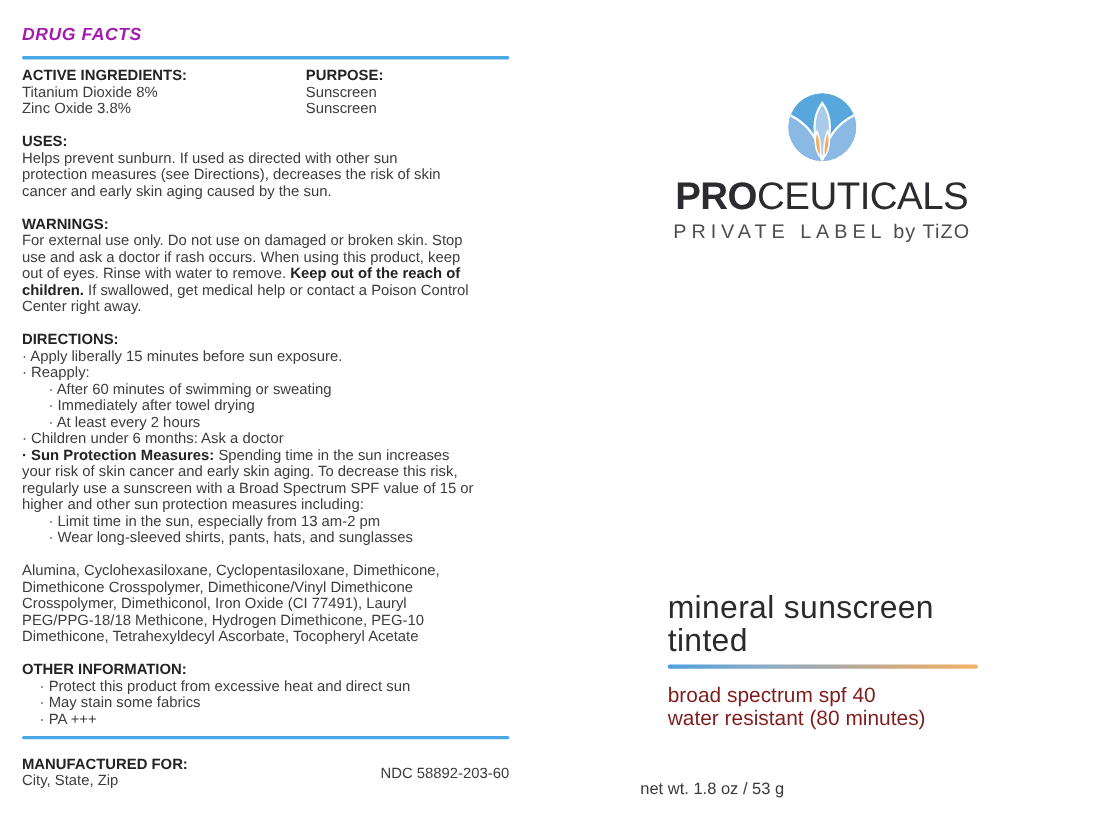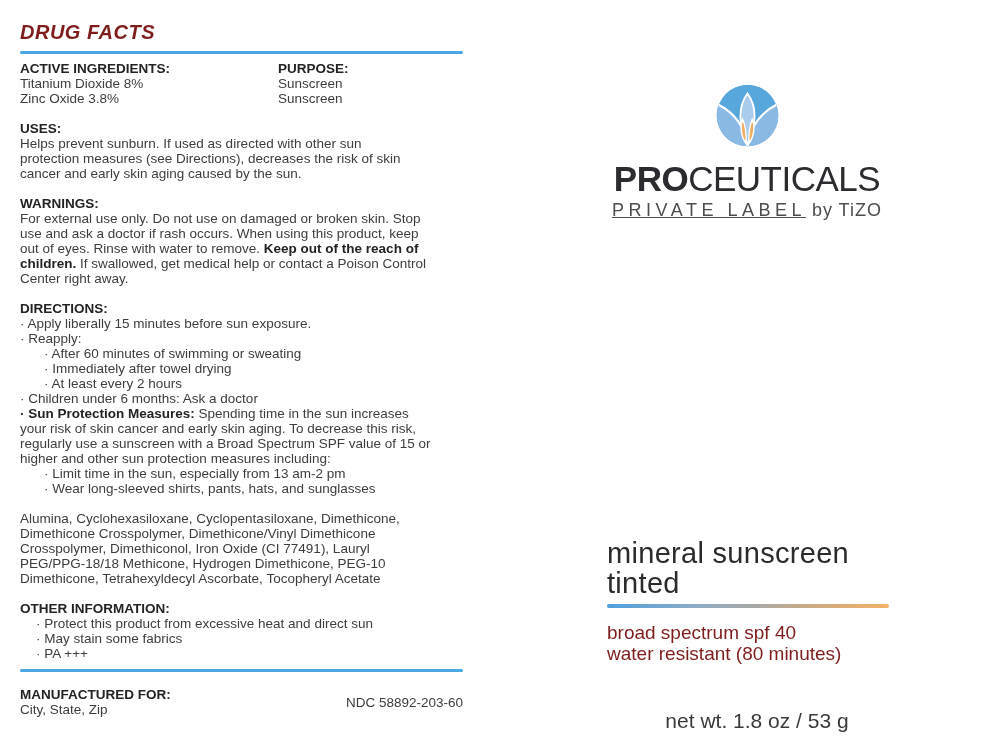--- a/index.html
+++ b/index.html
@@ -14,26 +14,26 @@
 
   
   .left-col {
     position: absolute;
     left: 20px; top: 20px;
     width: 443px;
     font-size: 13.5px;
     line-height: 15px;
   }
   .df-title {
-    font-size: 20px;
+    font-size: 16px;
     line-height: 24px;
     font-style: italic;
     font-weight: bold;
     letter-spacing: 0.5px;
-    color: #7f1d1d;
+    color: #a21caf;
     margin-bottom: 7px;
   }
   .divider {
     height: 3px;
     background: #4BA7E4;
     border-radius: 2px;
   }
   .divider.top { margin-bottom: 7px; }
   .divider.bottom { margin-top: 8px; }
   .hd { font-weight: bold; color: #232323; }
@@ -69,21 +69,21 @@
   }
   .brand-name .bold { font-weight: bold; }
   .brand-name .light { font-weight: normal; }
   .brand-tagline {
     margin-top: 3px;
     font-size: 18px;
     line-height: 20px;
     color: #4d4d4d;
     white-space: nowrap;
   }
-  .brand-tagline .caps { letter-spacing: 4.5px; text-decoration: underline; }
+  .brand-tagline .caps { letter-spacing: 4.5px; }
   .brand-tagline .by { letter-spacing: 1px; margin-left: 6px; }
 
   .product-block {
     position: absolute;
     left: 607px; top: 538px;
     width: 282px;
   }
   .product-title {
     font-size: 29px;
     line-height: 30px;
@@ -98,24 +98,23 @@
     background: linear-gradient(90deg, #4D9FE0 0%, #8CACC7 30%, #A9A9A8 52%, #D0AB80 75%, #F4B266 100%);
   }
   .product-subtitle {
     margin-top: 14px;
     font-size: 19px;
     line-height: 21px;
     color: #7f1d1d;
   }
   .net-wt {
     position: absolute;
-    left: 600px; top: 709px;
+    left: 582px; top: 709px;
     width: 314px;
-    text-align: center;
-    font-size: 21px;
+    font-size: 15px;
     color: #3a3a3a;
   }
 </style>
 </head>
 <body>
 
 <div class="left-col">
 
   <div class="df-title">DRUG FACTS</div>
   <div class="divider top"></div>

